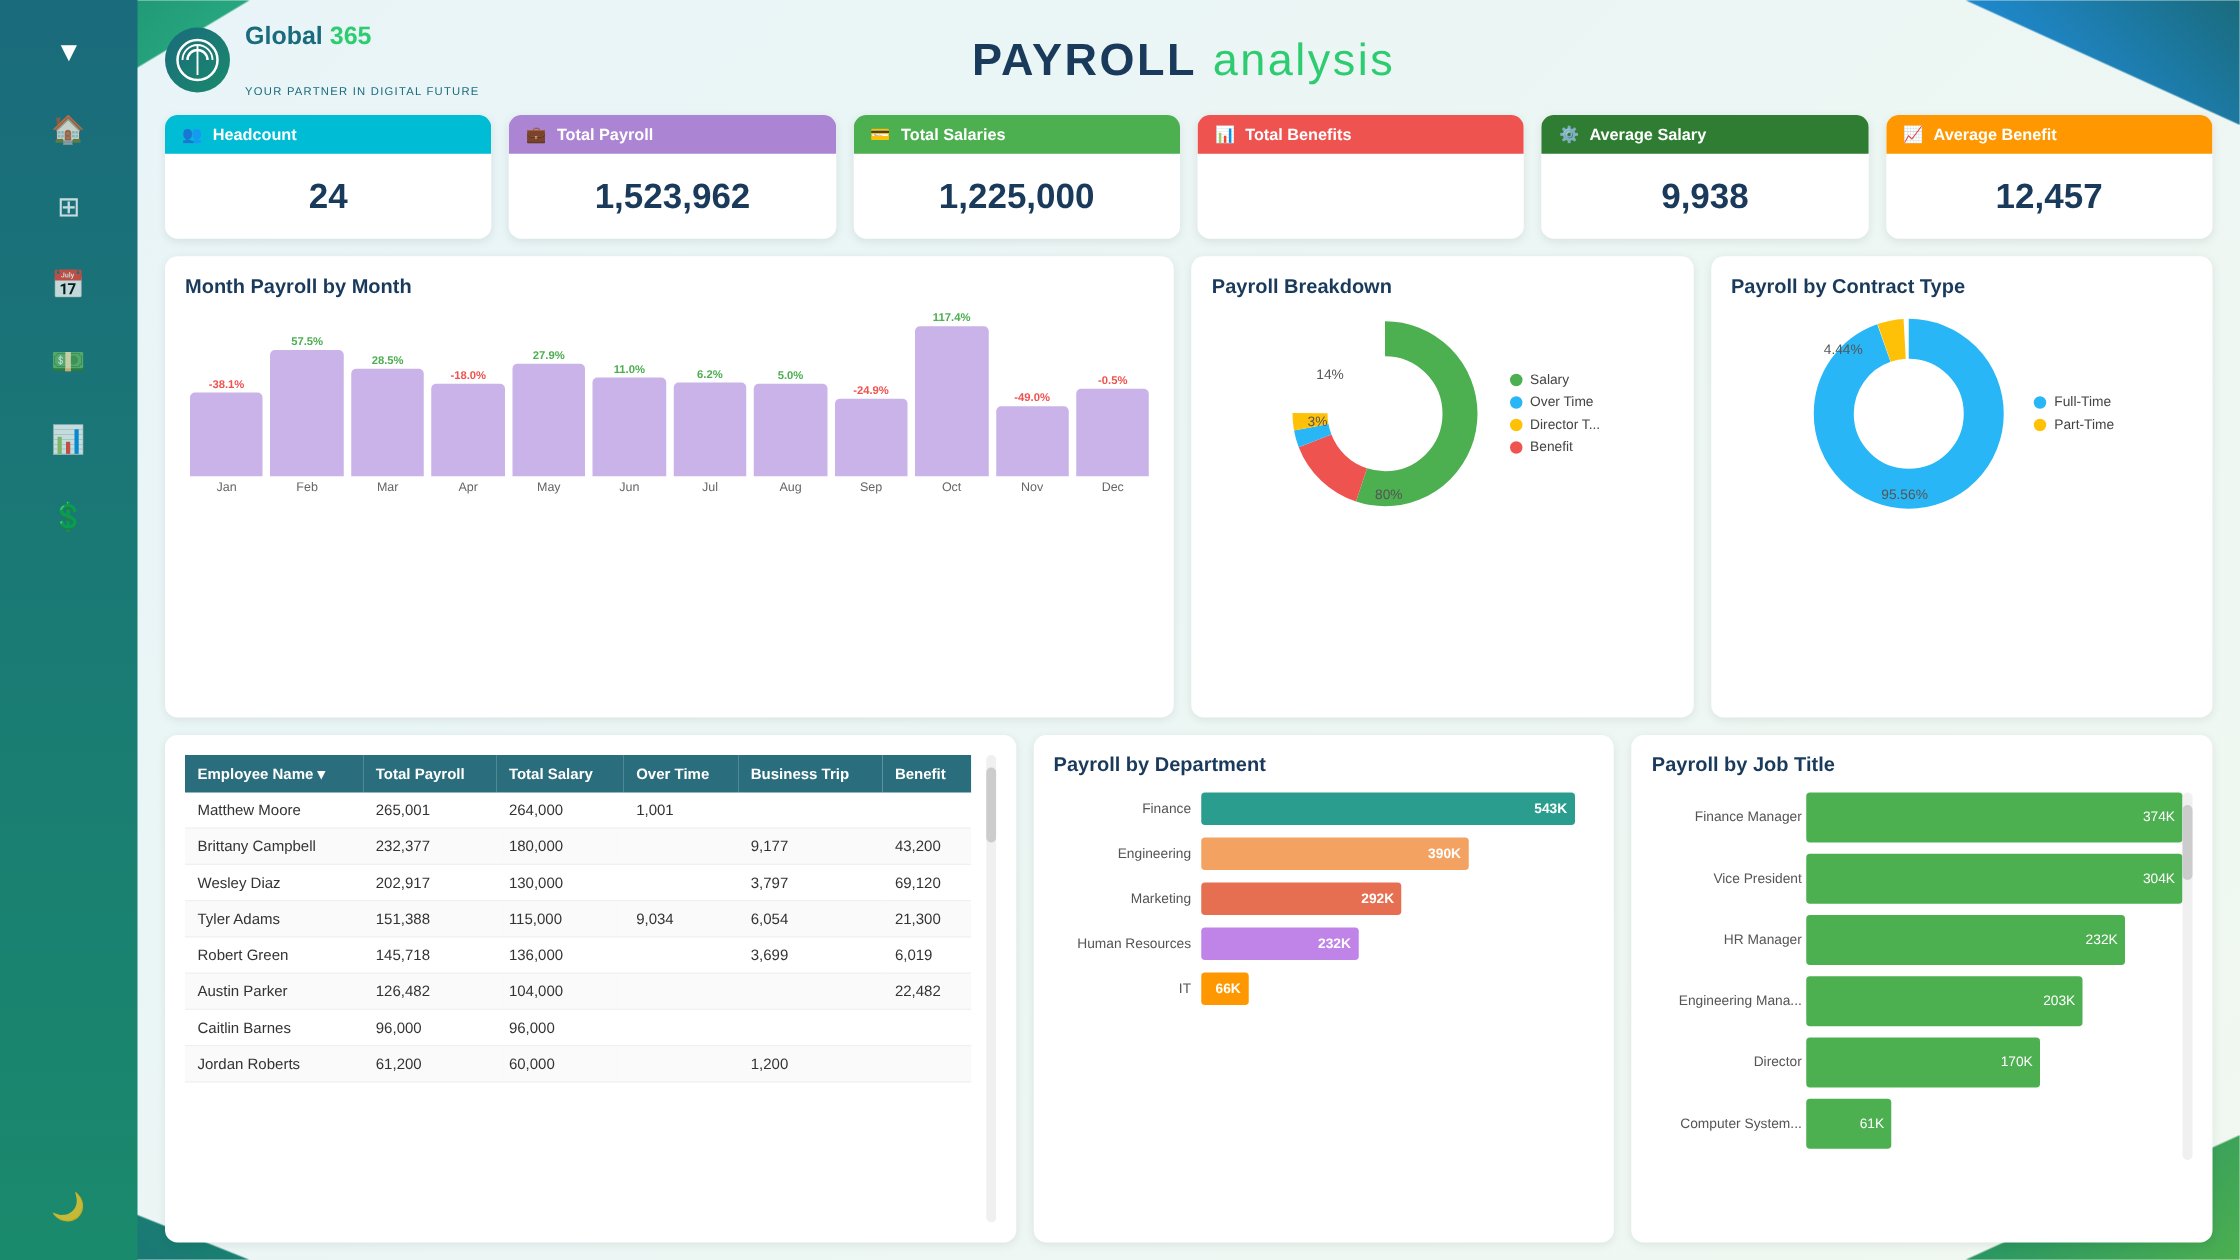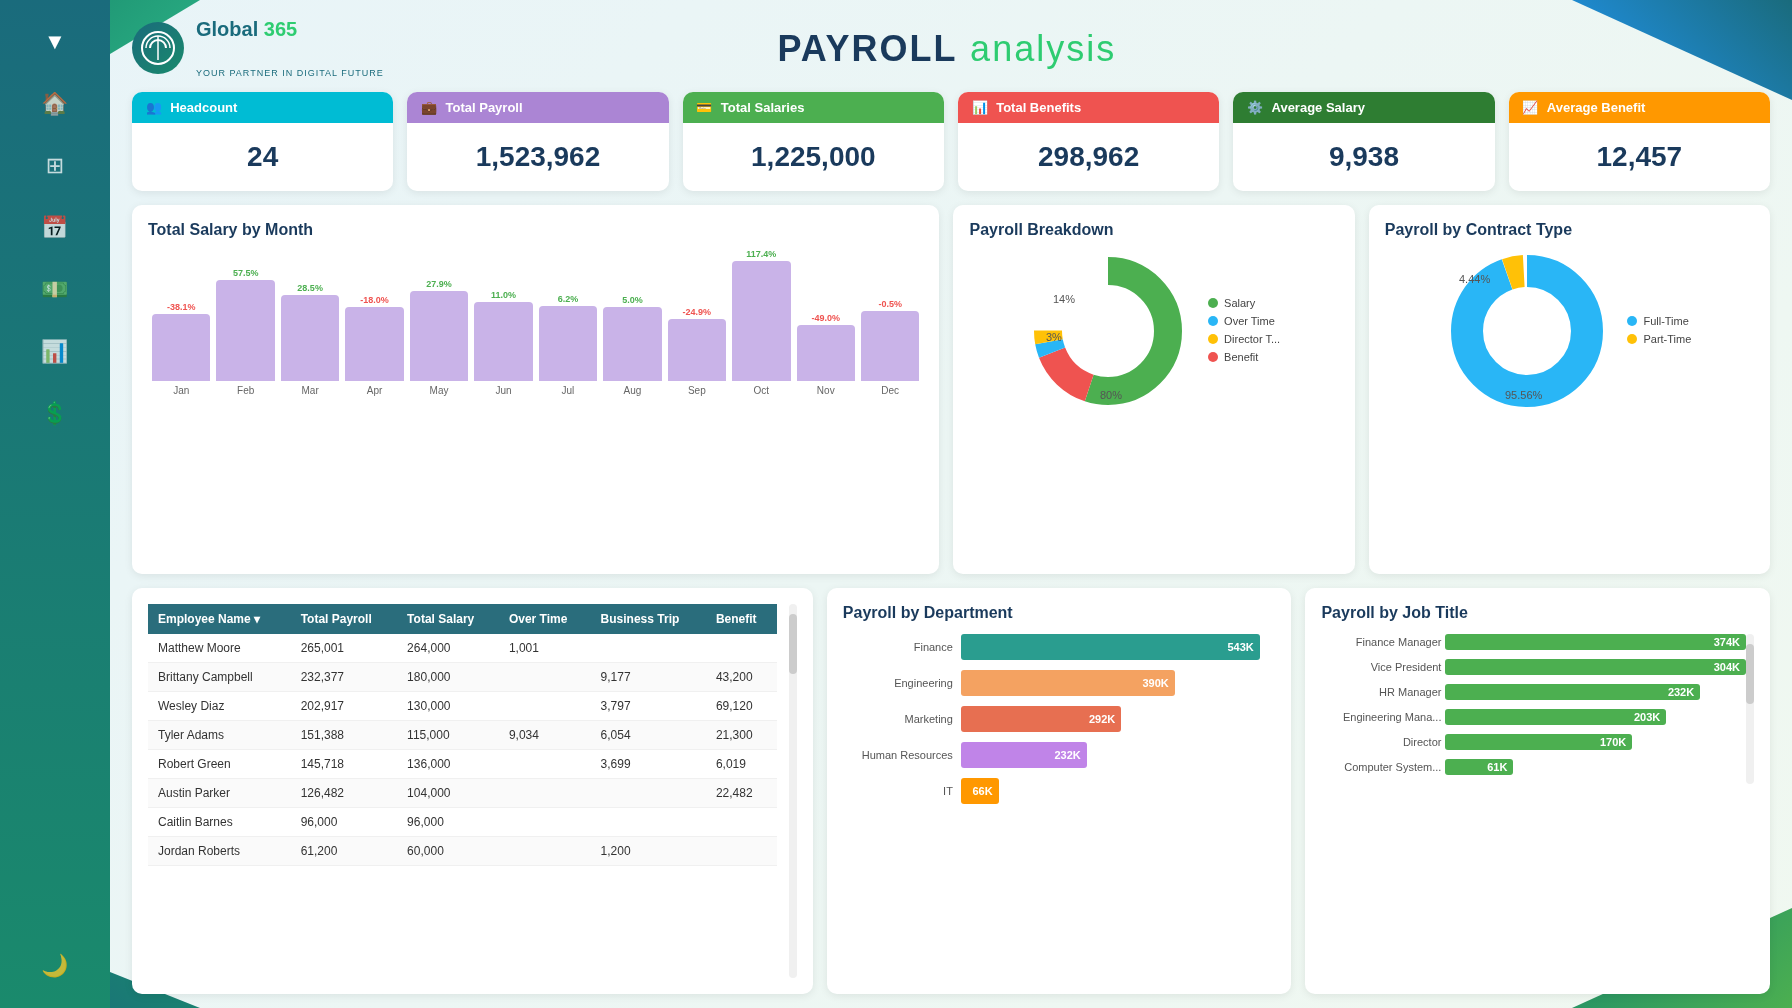--- a/index.html
+++ b/index.html
@@ -304,29 +304,29 @@
       margin-bottom: 9px;
     }
     .jobtitle-label {
       font-size: 11px;
       color: #555;
       text-align: right;
       width: 120px;
       flex-shrink: 0;
     }
     .jobtitle-bar {
-      height: 16px;
+      height: 40px;
       border-radius: 3px;
       background: #4caf50;
       display: flex;
       align-items: center;
       justify-content: flex-end;
       padding-right: 6px;
       font-size: 11px;
-      font-weight: 700;
+      font-weight: 400;
       color: white;
       min-width: 30px;
     }
 
     .scrollbar-area {
       width: 8px;
       background: #f0f0f0;
       border-radius: 4px;
       flex-shrink: 0;
       position: relative;
@@ -443,42 +443,41 @@
         <span>💳</span>
           <span>Total Salaries</span>
       </div>
       <div class="kpi-value">1,225,000</div>
     </div>
     <div class="kpi-card">
       <div class="kpi-header red">
         <span>📊</span>
           <span>Total Benefits</span>
       </div>
-      <div class="kpi-value">298,962</div>
     </div>
     <div class="kpi-card">
       <div class="kpi-header dark-green">
         <span>⚙️</span>
           <span>Average Salary</span>
       </div>
       <div class="kpi-value">9,938</div>
     </div>
     <div class="kpi-card">
       <div class="kpi-header orange">
         <span>📈</span>
           <span>Average Benefit</span>
       </div>
       <div class="kpi-value">12,457</div>
     </div>
   </div>
 
   <div class="charts-row">
 
     <div class="card bar-chart-container">
-      <div class="card-title">Total Salary by Month</div>
+      <div class="card-title">Month Payroll by Month</div>
       <div class="bar-chart" id="bar-chart-area">
           <div class="bar-group">
             <div class="bar-pct neg">-38.1%</div>
             <div class="bar" style="height: 66.8571px;"></div>
           </div>
           <div class="bar-group">
             <div class="bar-pct pos">57.5%</div>
             <div class="bar" style="height: 101.143px;"></div>
           </div>
           <div class="bar-group">

